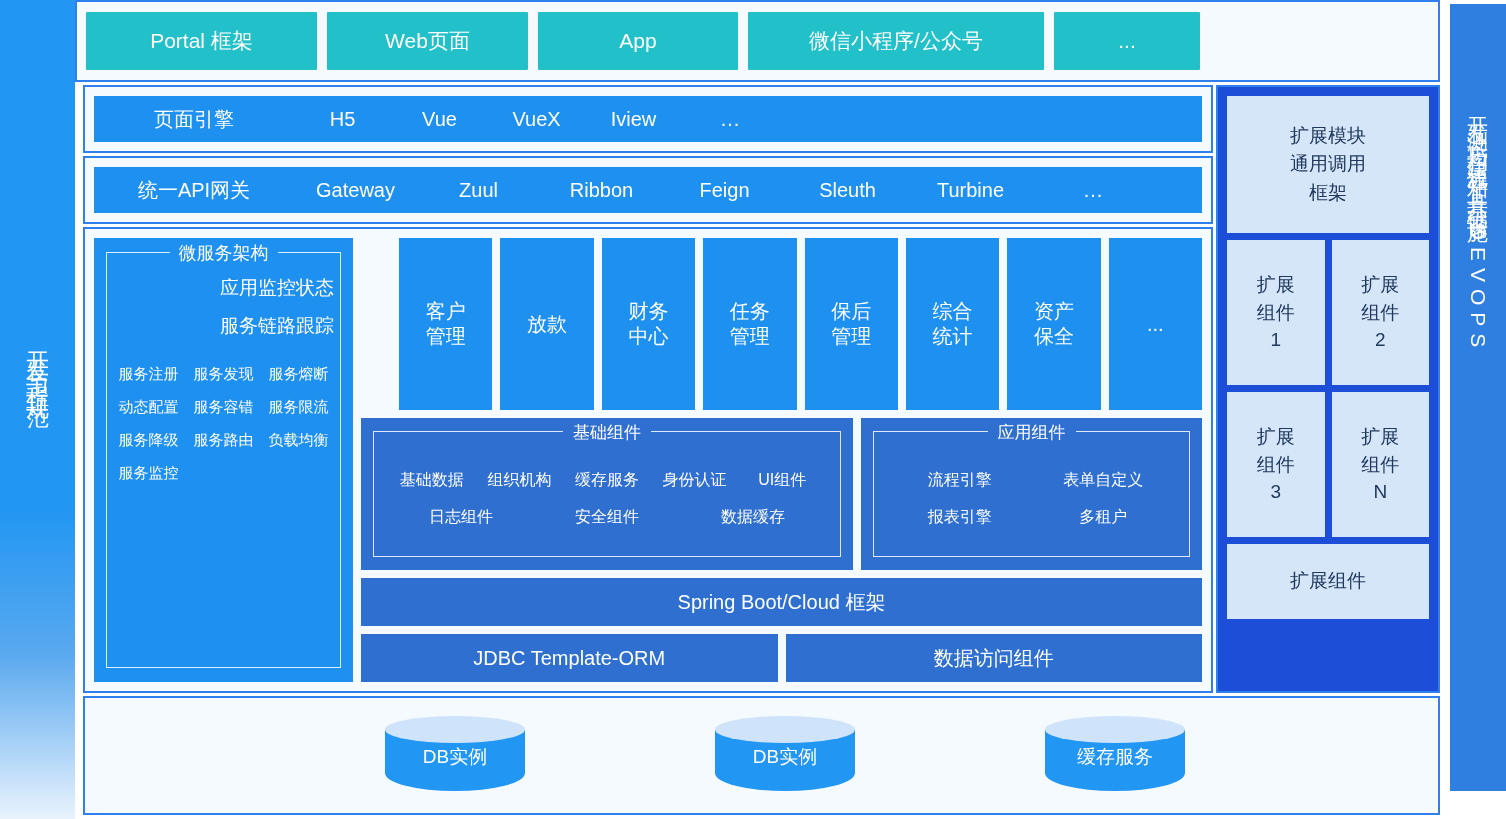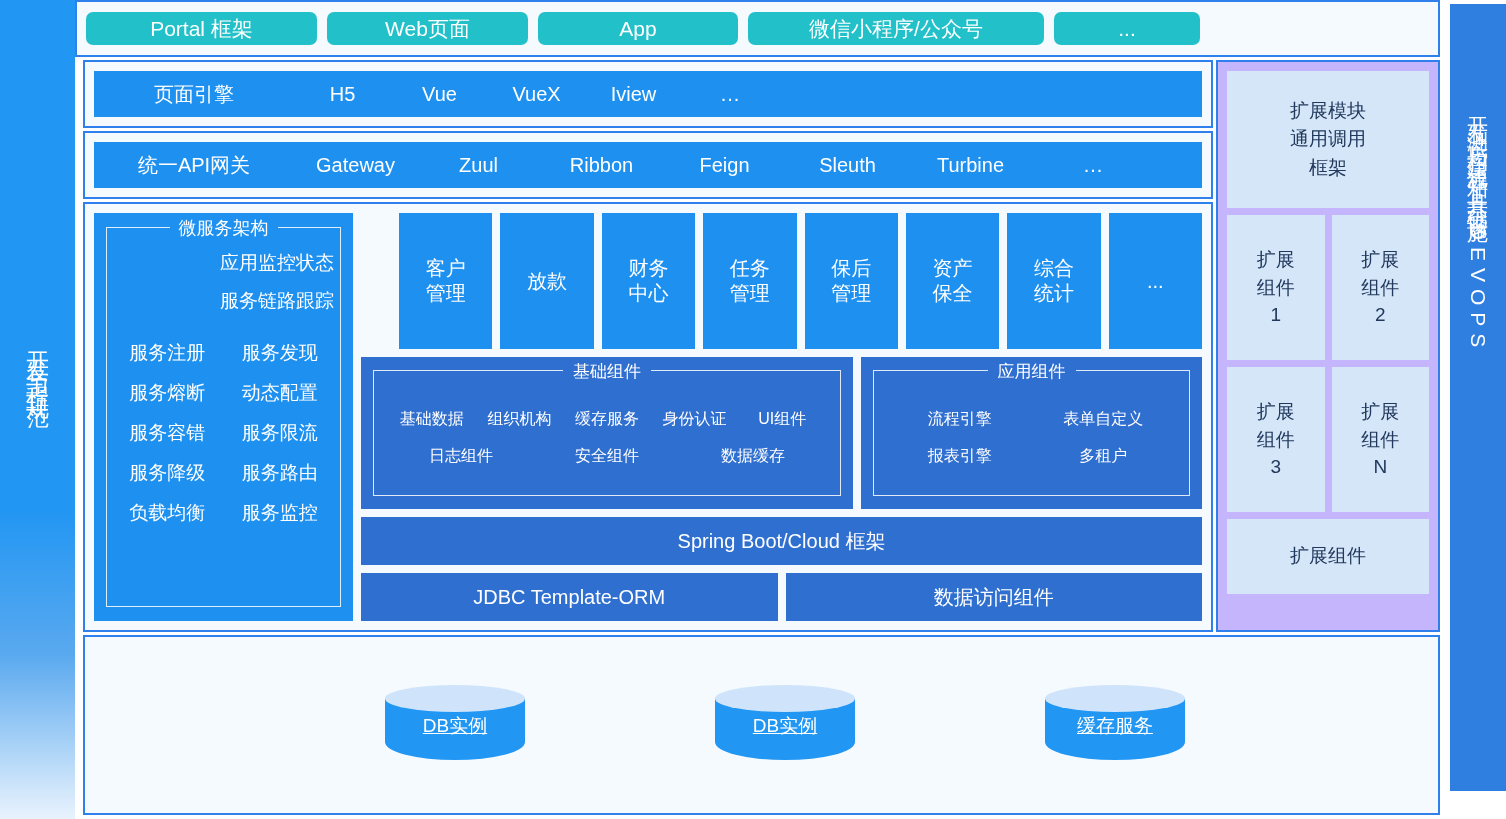--- a/index.html
+++ b/index.html
@@ -46,24 +46,24 @@
   .channel-box {
     border: 2px solid #2F80ED;
     background: #F4FAFE;
     padding: 10px 9px;
     display: flex;
     gap: 10px;
   }
   .channel-cell {
     background: #22C1C9;
     color: #ffffff;
-    height: 33px;
+    height: 58px;
     display: flex; align-items: center; justify-content: center;
     font-size: 21px;
-    border-radius: 7px;
+    border-radius: 1px;
   }
   .ch-0 { flex: 0 0 231px; }
   .ch-1 { flex: 0 0 201px; }
   .ch-2 { flex: 0 0 200px; }
   .ch-3 { flex: 0 0 296px; }
   .ch-4 { flex: 0 0 146px; }
 
   
   .mid-region {
     display: flex;
@@ -131,38 +131,38 @@
     color: #ffffff;
     font-size: 18px;
     padding: 0 9px;
     white-space: nowrap;
   }
   .msa-top { text-align: center; color:#fff; }
   .msa-top div { font-size: 19px; margin-bottom: 12px; text-align: right; }
   .msa-grid {
     margin-top: 14px;
     display: grid;
-    grid-template-columns: 1fr 1fr;
+    grid-template-columns: 1fr 1fr 1fr;
     row-gap: 14px;
     column-gap: 4px;
     color: #ffffff;
-    font-size: 19px;
+    font-size: 15px;
     text-align: center;
   }
 
   .svc-right {
     flex: 1 1 auto;
     display: flex;
     flex-direction: column;
     gap: 8px;
   }
   .biz-row {
     display: flex;
     gap: 8px;
-    height: 136px;
+    height: 172px;
     margin-left: 38px;
   }
   .biz-card {
     flex: 1 1 0;
     background: #1E90F0;
     color: #fff;
     display: flex; align-items: center; justify-content: center;
     font-size: 20px;
     line-height: 1.25;
     text-align: center;
@@ -222,21 +222,21 @@
     background: #2F6FD0;
     color: #fff;
     display: flex; align-items: center; justify-content: center;
     font-size: 20px;
   }
 
   
   .ext-col {
     flex: 1 1 auto;
     border: 2px solid #2F80ED;
-    background: #c4b5fd;
+    background: #1d4ed8;
     margin-left: 3px;
     padding: 9px;
     display: flex;
     flex-direction: column;
     gap: 7px;
   }
   .ext-wide {
     background: #D6E6F9;
     color: #20395c;
     font-size: 19px;
@@ -294,21 +294,20 @@
     background: #CFE4FA;
     border-radius: 70px / 13.5px;
   }
   .cyl-label {
     position: absolute;
     top: 28px; left: 0; width: 140px;
     text-align: center;
     color: #ffffff;
     font-size: 19px;
     z-index: 3;
-    text-decoration: underline;
   }
 
   
   .right-band {
     flex: 0 0 56px;
     width: 56px;
     margin: 4px 0 28px 10px;
     background: #2F7FE0;
     display: flex; align-items: flex-start; justify-content: center;
     padding-top: 96px;
@@ -398,24 +397,24 @@
             <div class="biz-row">
               <div class="biz-card">客户
 管理</div>
               <div class="biz-card">放款</div>
               <div class="biz-card">财务
 中心</div>
               <div class="biz-card">任务
 管理</div>
               <div class="biz-card">保后
 管理</div>
+              <div class="biz-card">综合
+统计</div>
               <div class="biz-card">资产
 保全</div>
-              <div class="biz-card">综合
-统计</div>
               <div class="biz-card">...</div>
             </div>
 
             <div class="comp-row">
 
               <div class="comp-panel base">
                 <div class="comp-inner">
                   <div class="comp-legend">基础组件</div>
                   <div class="comp-line spread-base1">
                     <span>基础数据</span>

